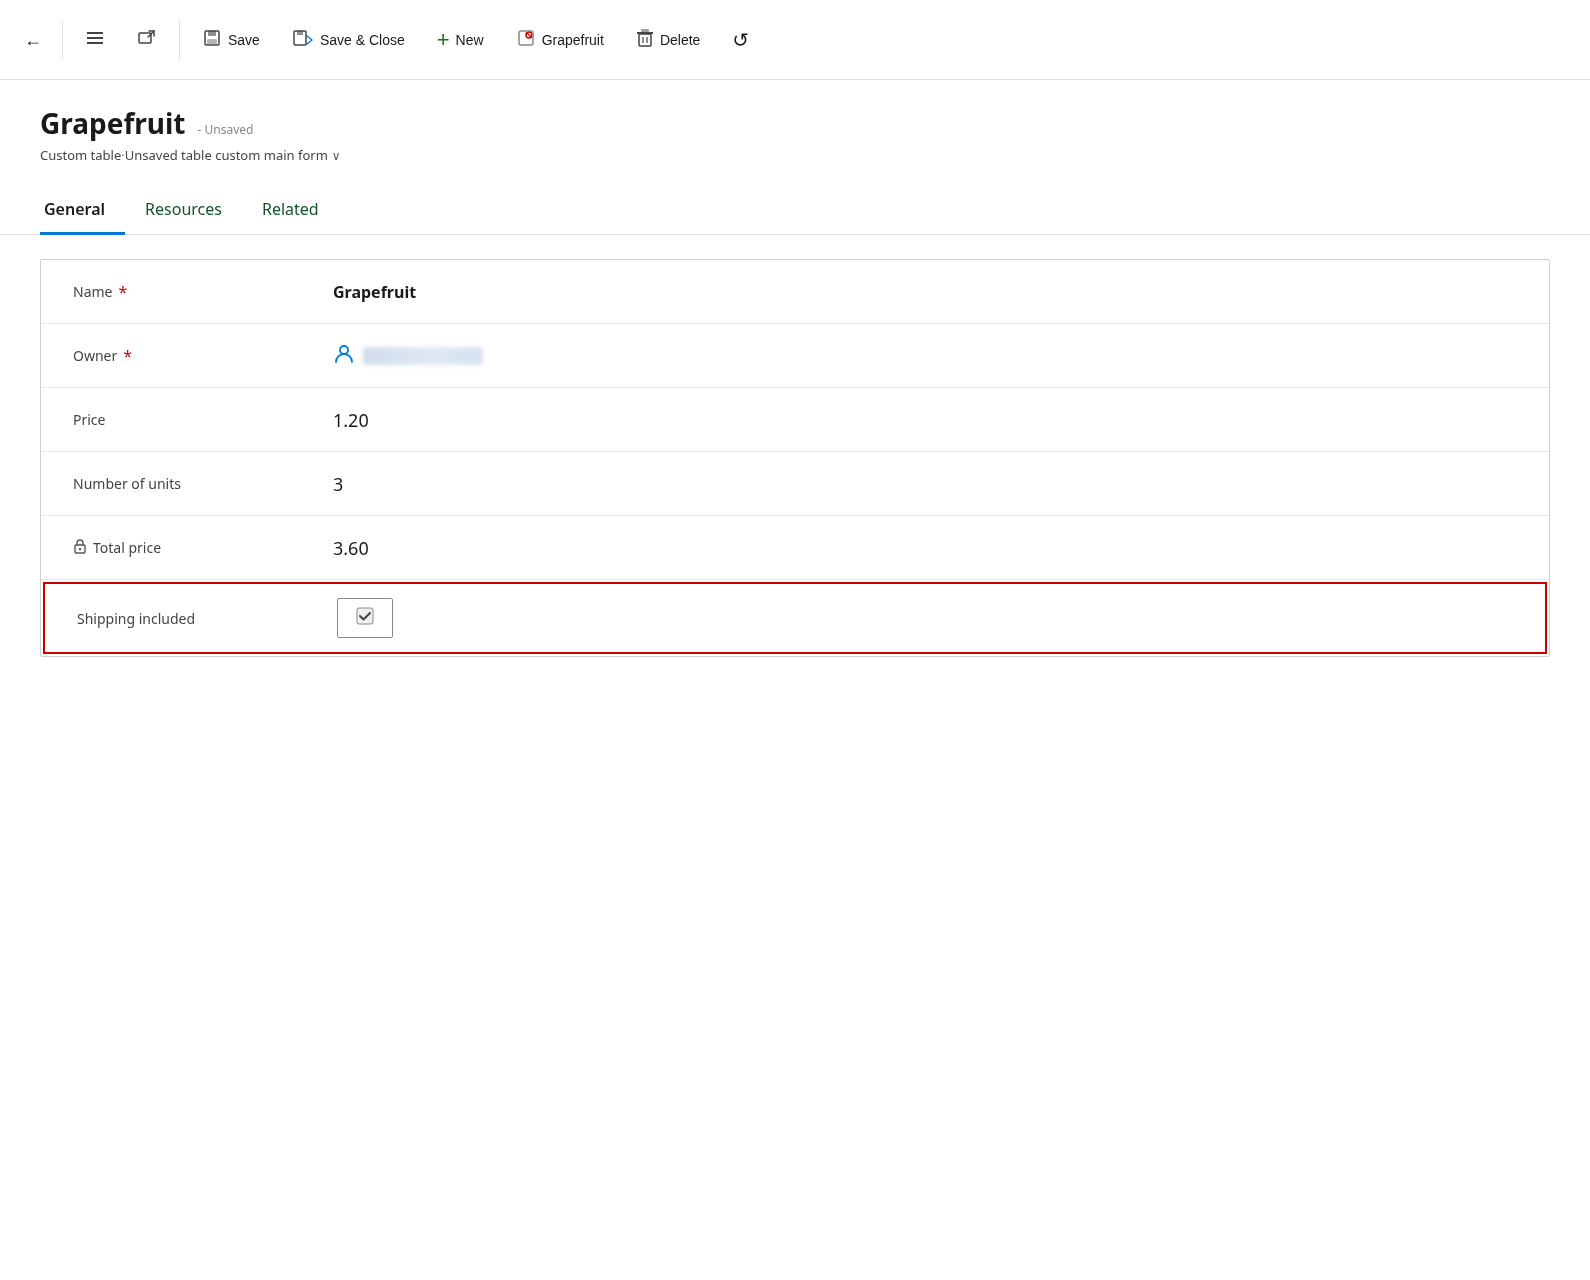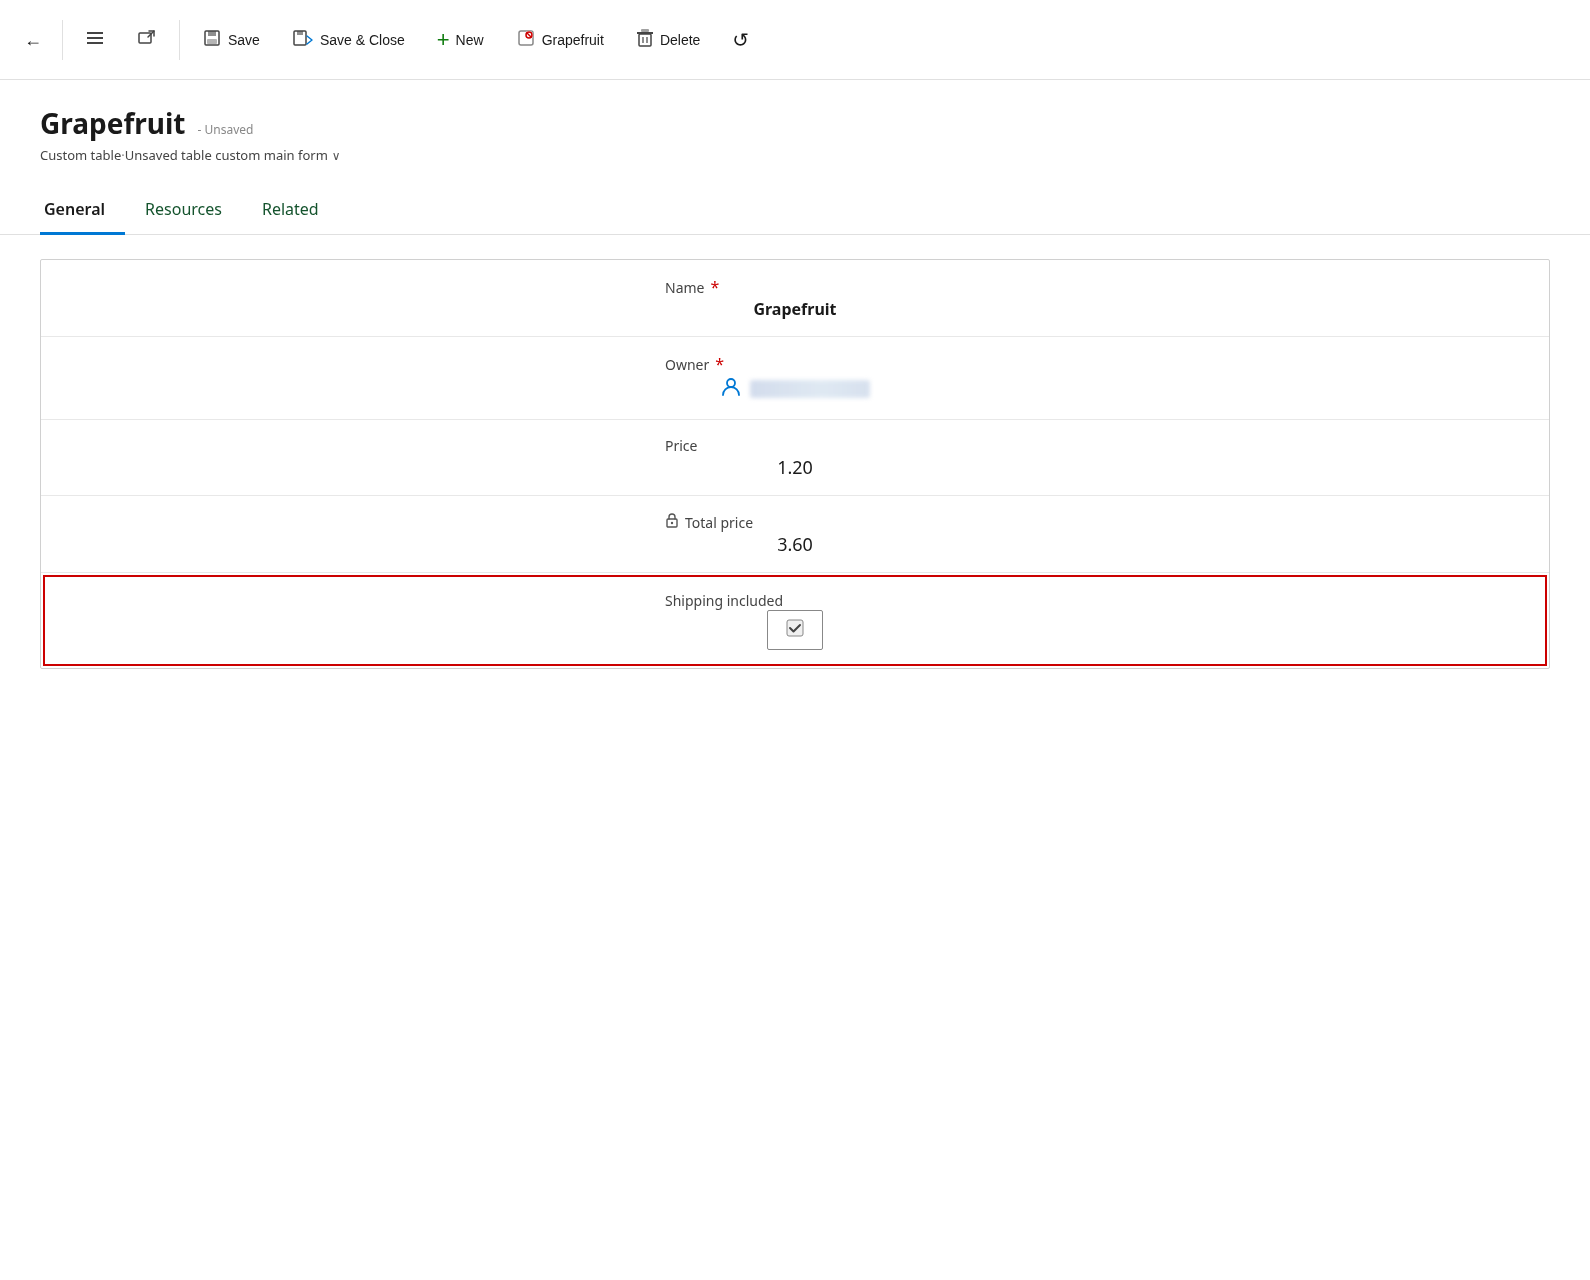--- a/index.html
+++ b/index.html
@@ -119,21 +119,20 @@
       border: 1px solid #d0d0d0;
       border-radius: 2px;
       background: #fff;
     }
     .form-row {
       display: flex;
       align-items: center;
       padding: 16px 32px;
       border-bottom: 1px solid #e8e8e8;
       min-height: 64px;
-      flex-direction: column;
     }
     .form-row:last-child { border-bottom: none; }
     .field-label {
       width: 260px;
       color: #444;
       font-size: 14px;
       display: flex;
       align-items: center;
       gap: 6px;
     }
@@ -332,20 +331,26 @@
       </div>
     </div>
 
     <div class="form-row">
       <div class="field-label">
         <span>Price</span>
       </div>
       <div class="field-value">1.20</div>
     </div>
 
+    <div class="form-row">
+      <div class="field-label">
+        <span>Number of units</span>
+      </div>
+      <div class="field-value">3</div>
+    </div>
 
     <div class="form-row">
       <div class="field-label">
         <span class="lock-icon">
           <svg width="14" height="16" viewBox="0 0 14 16" fill="none">
             <rect x="2" y="7" width="10" height="8" rx="1" stroke="#555" stroke-width="1.4" fill="none"></rect>
             <path d="M4 7V5a3 3 0 016 0v2" stroke="#555" stroke-width="1.4" stroke-linecap="round" fill="none"></path>
             <circle cx="7" cy="11" r="1.2" fill="#555"></circle>
           </svg>
         </span>

